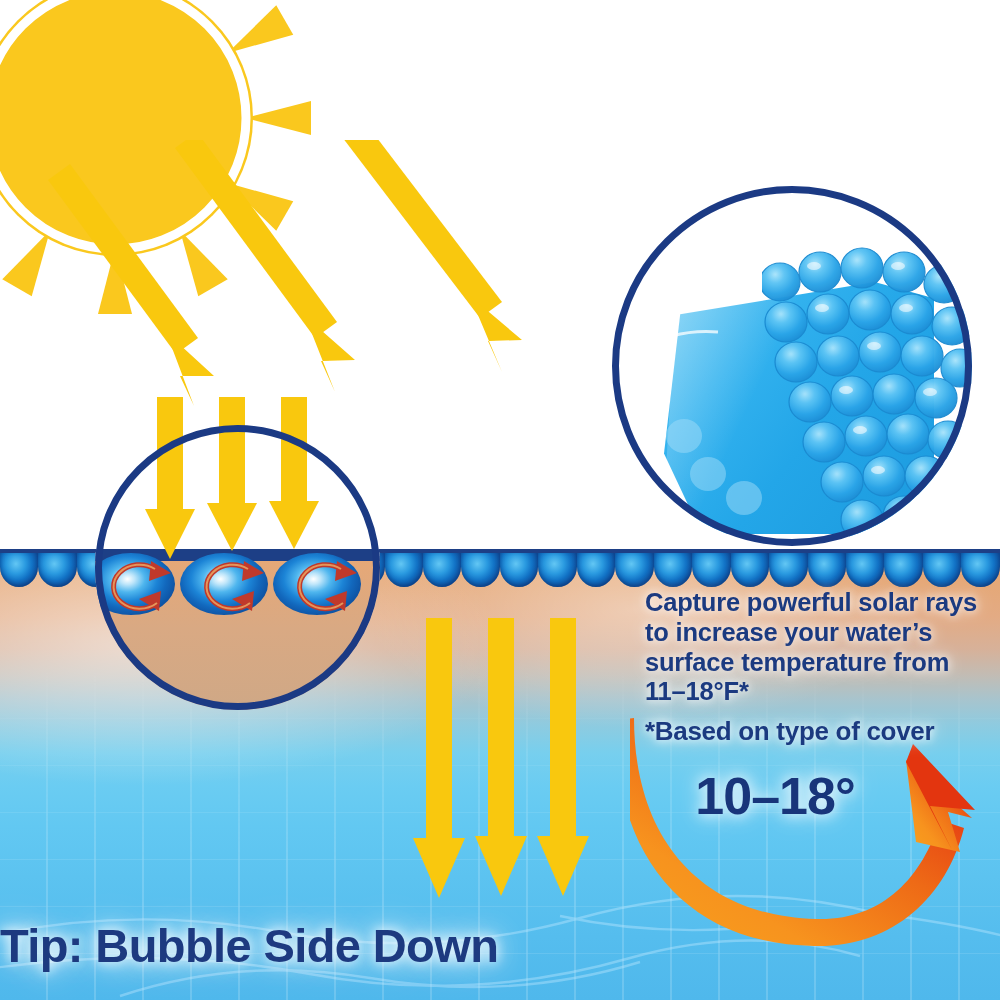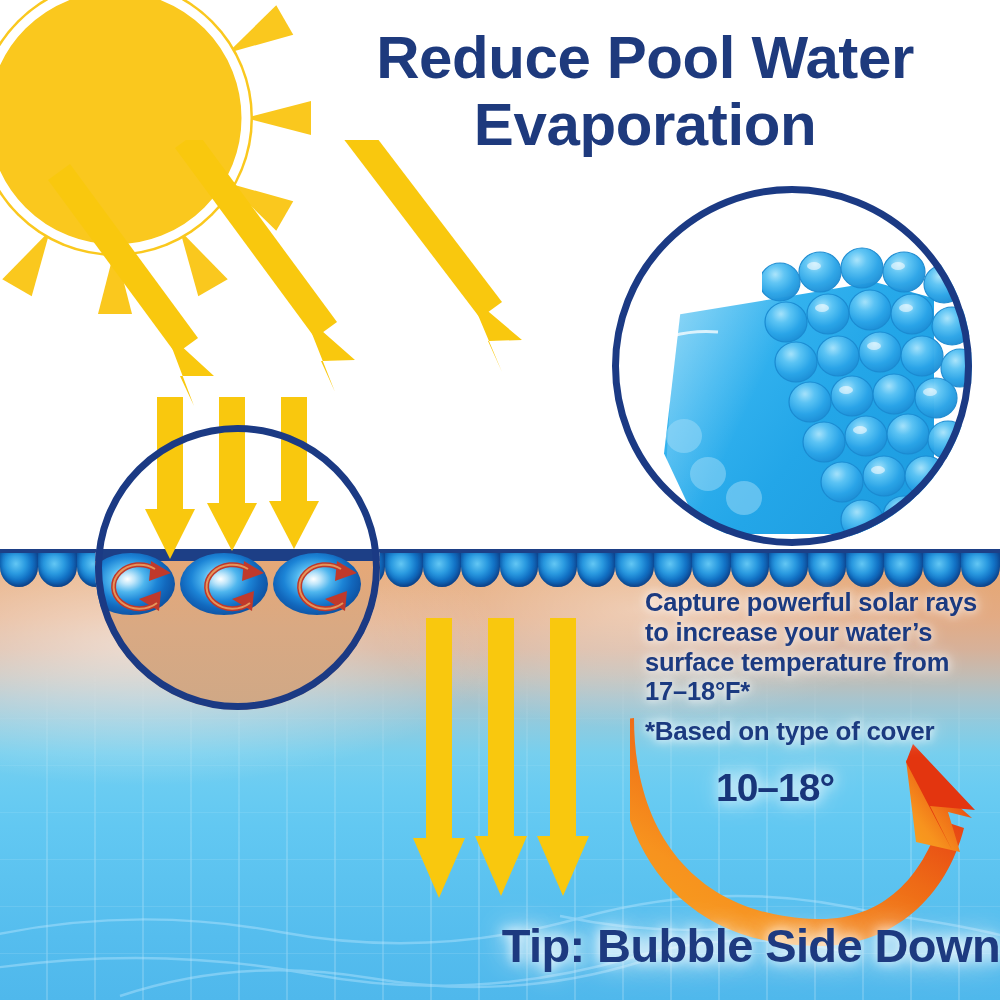--- a/index.html
+++ b/index.html
@@ -85,23 +85,23 @@
   
   .title{position:absolute;left:300px;top:24px;width:690px;text-align:center;
      color:#1e3a7d;font-weight:900;font-size:60px;line-height:1.12;letter-spacing:-.4px;}
   .body-copy{position:absolute;left:645px;top:588px;width:345px;
      color:#1b3a80;font-weight:700;font-size:25.5px;line-height:1.17;letter-spacing:-.2px;
      text-shadow:0 0 9px rgba(255,255,255,.95),0 0 18px rgba(255,255,255,.8);}
   .note{position:absolute;left:645px;top:716px;width:345px;
      color:#1b3a80;font-weight:700;font-size:26px;letter-spacing:-.3px;
      text-shadow:0 0 9px rgba(255,255,255,.95),0 0 18px rgba(255,255,255,.85);}
   .bignum{position:absolute;left:660px;top:766px;width:230px;text-align:center;
-     color:#18357a;font-weight:900;font-size:39px;letter-spacing:-1px;
+     color:#18357a;font-weight:900;font-size:52px;letter-spacing:-1px;
      text-shadow:0 0 14px rgba(255,255,255,.95),0 0 26px rgba(255,255,255,.8);}
-  .tip{position:absolute;left:0;top:918px;width:1000px;text-align:right;
+  .tip{position:absolute;left:0;top:918px;width:1000px;text-align:left;
      color:#1d3a80;font-weight:900;font-size:47px;letter-spacing:-.6px;
      text-shadow:0 0 12px rgba(255,255,255,.95),0 0 24px rgba(255,255,255,.85),0 0 40px rgba(255,255,255,.6);}
 
   .uparrow{position:absolute;left:630px;top:700px;width:370px;height:250px;}
 </style>
 </head>
 <body>
 
 <div id="stage">
 
@@ -360,23 +360,19 @@
                C 4 138, 70 216, 186 219
                C 252 221, 292 178, 310 120
                L 334 128
                C 316 198, 262 248, 184 246
                C 52 244, -18 150, -14 20 Z" fill="url(#tg)"></path>
       <polygon points="286,142 276,60 342,118 318,112 330,152" fill="url(#tg)"></polygon>
       <polygon points="283,44 345,110 300,106 322,150 276,62" fill="#E3350F"></polygon>
     </svg>
   </div>
 
-  <div class="title">
-    <div>Reduce Pool Water</div>
-    <div>Evaporation</div>
-  </div>
-
-  <div class="body-copy">Capture powerful solar rays to increase your water’s surface temperature from 17–18°F*</div>
+
+  <div class="body-copy">Capture powerful solar rays to increase your water’s surface temperature from 11–18°F*</div>
   <div class="note">*Based on type of cover</div>
   <div class="bignum">10–18°</div>
   <div class="tip">Tip: Bubble Side Down</div>
 
 </div>
 
 </body></html>

